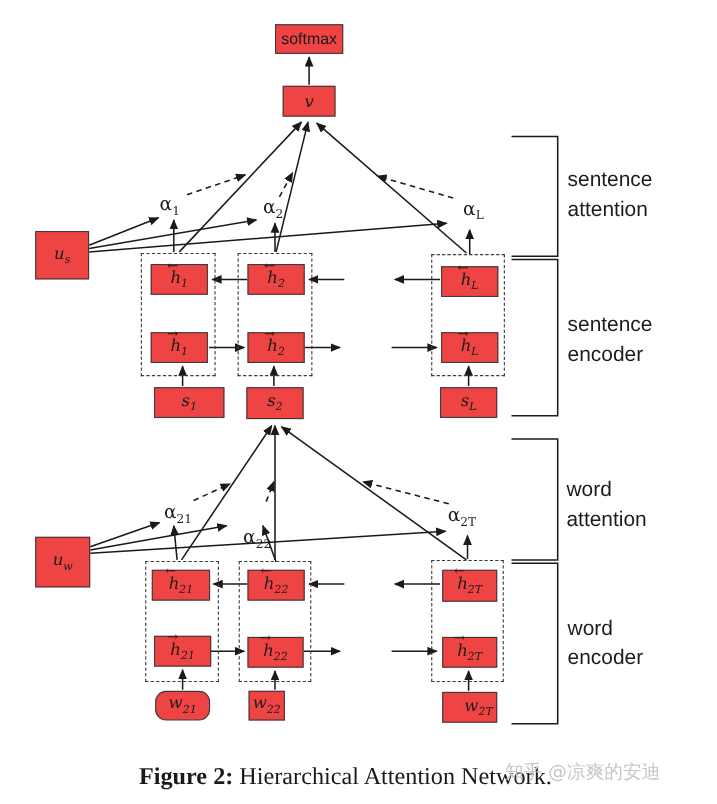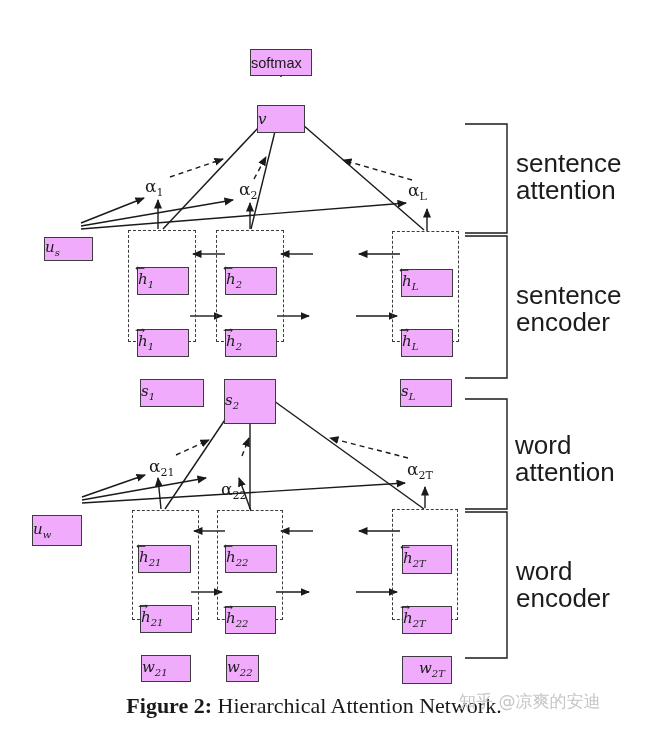--- a/index.html
+++ b/index.html
@@ -1,32 +1,32 @@
 <!DOCTYPE html>
 <html><head>
 <meta charset="utf-8">
 <style>
   html,body{margin:0;padding:0;background:#ffffff;}
   .canvas{position:relative;width:652px;height:731px;background:#ffffff;overflow:hidden;
           font-family:"DejaVu Serif",serif;color:#1a1a1a;}
   svg.wires{position:absolute;left:0;top:0;z-index:0;}
-  .box{position:absolute;z-index:2;box-sizing:border-box;border:1.5px solid #3c3c3c;background:#f0abfc;
-       display:flex;align-items:center;justify-content:flex-start;margin-top:27px;}
+  .box{position:absolute;z-index:2;box-sizing:border-box;border:1.5px solid #3c3c3c;background:#ef4444;
+       display:flex;align-items:center;justify-content:center;}
   .dashedcol{position:absolute;z-index:1;box-sizing:border-box;border:1.6px dashed #3c3c3c;background:transparent;}
   .mlabel{font-style:italic;font-size:15px;line-height:1;white-space:nowrap;}
   .mlabel sub{font-size:10px;line-height:1;}
   .alpha{position:absolute;z-index:2;font-size:17px;line-height:1;white-space:nowrap;}
   .alpha sub{font-size:11px;}
   .hlabel{position:relative;font-style:italic;font-size:15px;line-height:1;white-space:nowrap;}
   .hlabel .over{position:absolute;left:-3px;top:-10px;font-size:12px;font-style:normal;letter-spacing:-1px;}
   .hlabel sub{font-size:10px;}
   .sans{font-family:"Liberation Sans","DejaVu Sans",sans-serif;}
   .softmax-text{font-size:14.5px;font-style:normal;}
   .bracket-label{position:absolute;z-index:2;font-family:"Liberation Sans","DejaVu Sans",sans-serif;
-                 font-size:26px;line-height:27px;color:#1c1c1c;}
+                 font-size:19px;line-height:27px;color:#1c1c1c;}
   .caption{position:absolute;z-index:2;left:314px;top:693px;transform:translateX(-50%);
            font-family:"Liberation Serif","DejaVu Serif",serif;font-size:22px;white-space:nowrap;}
   .caption .pfx{font-weight:bold;}
   .watermark{position:absolute;z-index:3;left:459px;top:690px;font-size:17px;color:#c6c6c6;
              font-family:"DejaVu Sans","Liberation Sans",sans-serif;white-space:nowrap;}
 </style>
 </head>
 <body>
 
 <div class="canvas">
@@ -108,26 +108,26 @@
     </g>
   </svg>
 
   <div class="box" style="left:250px;top:22px;width:62px;height:27px;">
     <span class="sans softmax-text">softmax</span>
   </div>
   <div class="box" style="left:257px;top:78px;width:48px;height:28px;">
     <span class="mlabel">v</span>
   </div>
 
-  <div class="box" style="left:44px;top:210px;width:49px;height:24px;">
+  <div class="box" style="left:32px;top:210px;width:49px;height:44px;">
     <span class="mlabel"><span>u</span><sub>s</sub></span>
   </div>
   <div class="alpha" style="left:145px;top:178px;"><span>α</span><sub>1</sub></div>
   <div class="alpha" style="left:239px;top:181px;"><span>α</span><sub>2</sub></div>
-  <div class="alpha" style="left:408px;top:182px;"><span>α</span><sub>L</sub></div>
+  <div class="alpha" style="left:421px;top:182px;"><span>α</span><sub>L</sub></div>
 
   <div class="dashedcol" style="left:128px;top:230px;width:68px;height:112px;"></div>
   <div class="dashedcol" style="left:216px;top:230px;width:68px;height:112px;"></div>
   <div class="dashedcol" style="left:392px;top:231px;width:67px;height:111px;"></div>
 
   <div class="box" style="left:137px;top:240px;width:52px;height:28px;">
     <span class="hlabel"><span class="over">←</span><span>h</span><sub>1</sub></span>
   </div>
   <div class="box" style="left:137px;top:302px;width:52px;height:28px;">
     <span class="hlabel"><span class="over">→</span><span>h</span><sub>1</sub></span>
@@ -141,28 +141,28 @@
   <div class="box" style="left:401px;top:242px;width:52px;height:28px;">
     <span class="hlabel"><span class="over">←</span><span>h</span><sub>L</sub></span>
   </div>
   <div class="box" style="left:401px;top:302px;width:52px;height:28px;">
     <span class="hlabel"><span class="over">→</span><span>h</span><sub>L</sub></span>
   </div>
 
   <div class="box" style="left:140px;top:352px;width:64px;height:28px;">
     <span class="mlabel"><span>s</span><sub>1</sub></span>
   </div>
-  <div class="box" style="left:224px;top:352px;width:52px;height:45px;">
+  <div class="box" style="left:224px;top:352px;width:52px;height:29px;">
     <span class="mlabel"><span>s</span><sub>2</sub></span>
   </div>
   <div class="box" style="left:400px;top:352px;width:52px;height:28px;">
     <span class="mlabel"><span>s</span><sub>L</sub></span>
   </div>
 
-  <div class="box" style="left:32px;top:488px;width:50px;height:31px;">
+  <div class="box" style="left:32px;top:488px;width:50px;height:46px;">
     <span class="mlabel"><span>u</span><sub>w</sub></span>
   </div>
   <div class="alpha" style="left:149px;top:458px;"><span>α</span><sub>21</sub></div>
   <div class="alpha" style="left:221px;top:481px;"><span>α</span><sub>22</sub></div>
   <div class="alpha" style="left:407px;top:461px;text-align:center;"><span>α</span><sub>2T</sub></div>
 
   <div class="dashedcol" style="left:132px;top:510px;width:67px;height:110px;"></div>
   <div class="dashedcol" style="left:217px;top:510px;width:66px;height:110px;"></div>
   <div class="dashedcol" style="left:392px;top:509px;width:66px;height:111px;"></div>
 
@@ -178,21 +178,21 @@
   <div class="box" style="left:225px;top:579px;width:51px;height:28px;">
     <span class="hlabel"><span class="over">→</span><span>h</span><sub>22</sub></span>
   </div>
   <div class="box" style="left:402px;top:518px;width:50px;height:29px;">
     <span class="hlabel"><span class="over">←</span><span>h</span><sub>2T</sub></span>
   </div>
   <div class="box" style="left:402px;top:579px;width:50px;height:28px;">
     <span class="hlabel"><span class="over">→</span><span>h</span><sub>2T</sub></span>
   </div>
 
-  <div class="box" style="left:141px;top:628px;width:50px;height:27px;">
+  <div class="box" style="left:141px;top:628px;width:50px;height:27px;border-radius:10px;">
     <span class="mlabel"><span>w</span><sub>21</sub></span>
   </div>
   <div class="box" style="left:226px;top:628px;width:33px;height:27px;">
     <span class="mlabel"><span>w</span><sub>22</sub></span>
   </div>
   <div class="box" style="left:402px;top:629px;width:50px;height:28px;padding-left:16px;">
     <span class="mlabel"><span>w</span><sub>2T</sub></span>
   </div>
 
   <div class="bracket-label" style="left:516px;top:150px;">

